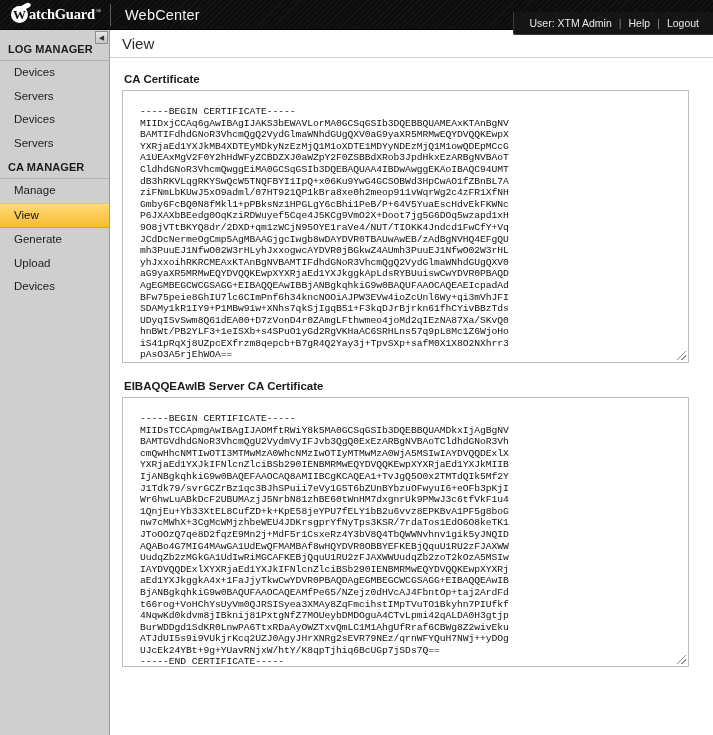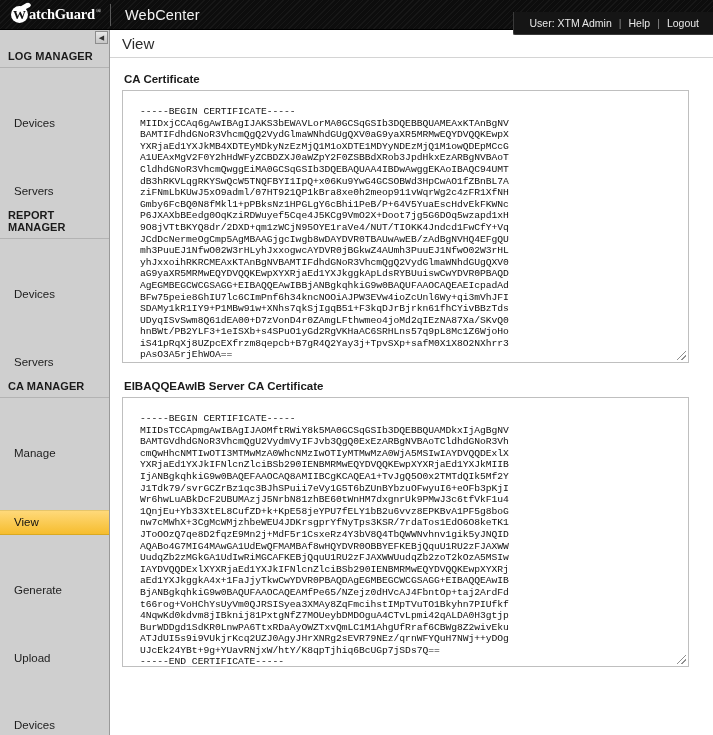--- a/index.html
+++ b/index.html
@@ -106,21 +106,21 @@
     background: #ffffff;
   }
 
   
   .sidebar {
     width: 110px;
     min-width: 110px;
     background: #cfcfcf;
     border-right: 1px solid #9a9a9a;
     position: relative;
-    padding-top: 8px;
+    padding-top: 1px;
   }
   .collapse-btn {
     position: absolute;
     top: 1px; right: 1px;
     width: 13px; height: 13px;
     background: linear-gradient(#e8e8e8, #c6c6c6);
     border: 1px solid #8d8d8d;
     display: flex; align-items: center; justify-content: center;
     cursor: pointer;
     font-size: 7px; color: #333;
@@ -134,21 +134,20 @@
     letter-spacing: 0.1px;
     border-bottom: 1px solid #b3b3b3;
   }
   .side-group-title.first { padding-top: 12px; }
   .side-item {
     font-size: 11.5px;
     color: #1d1d1d;
     padding: 4px 0 4px 14px;
     cursor: pointer;
     line-height: 1.35;
-    margin-top: 44px;
   }
   .side-item.active {
     background: linear-gradient(#ffd97a, #f6bd2e);
     border-top: 1px solid #e6c56a;
     border-bottom: 1px solid #d9a921;
     font-weight: normal;
     color: #111;
   }
 
   
@@ -240,21 +239,20 @@
   <div class="sidebar">
     <div class="collapse-btn">◀</div>
 
     <div>
       <div class="side-group-title first">LOG MANAGER</div>
       <div class="side-item">Devices</div>
       <div class="side-item">Servers</div>
     </div>
 
     <div>
-      <div class="side-group-title">REPORT MANAGER</div>
       <div class="side-item">Devices</div>
       <div class="side-item">Servers</div>
     </div>
 
     <div>
       <div class="side-group-title">CA MANAGER</div>
       <div class="side-item">Manage</div>
       <div class="side-item active">View</div>
       <div class="side-item">Generate</div>
       <div class="side-item">Upload</div>

